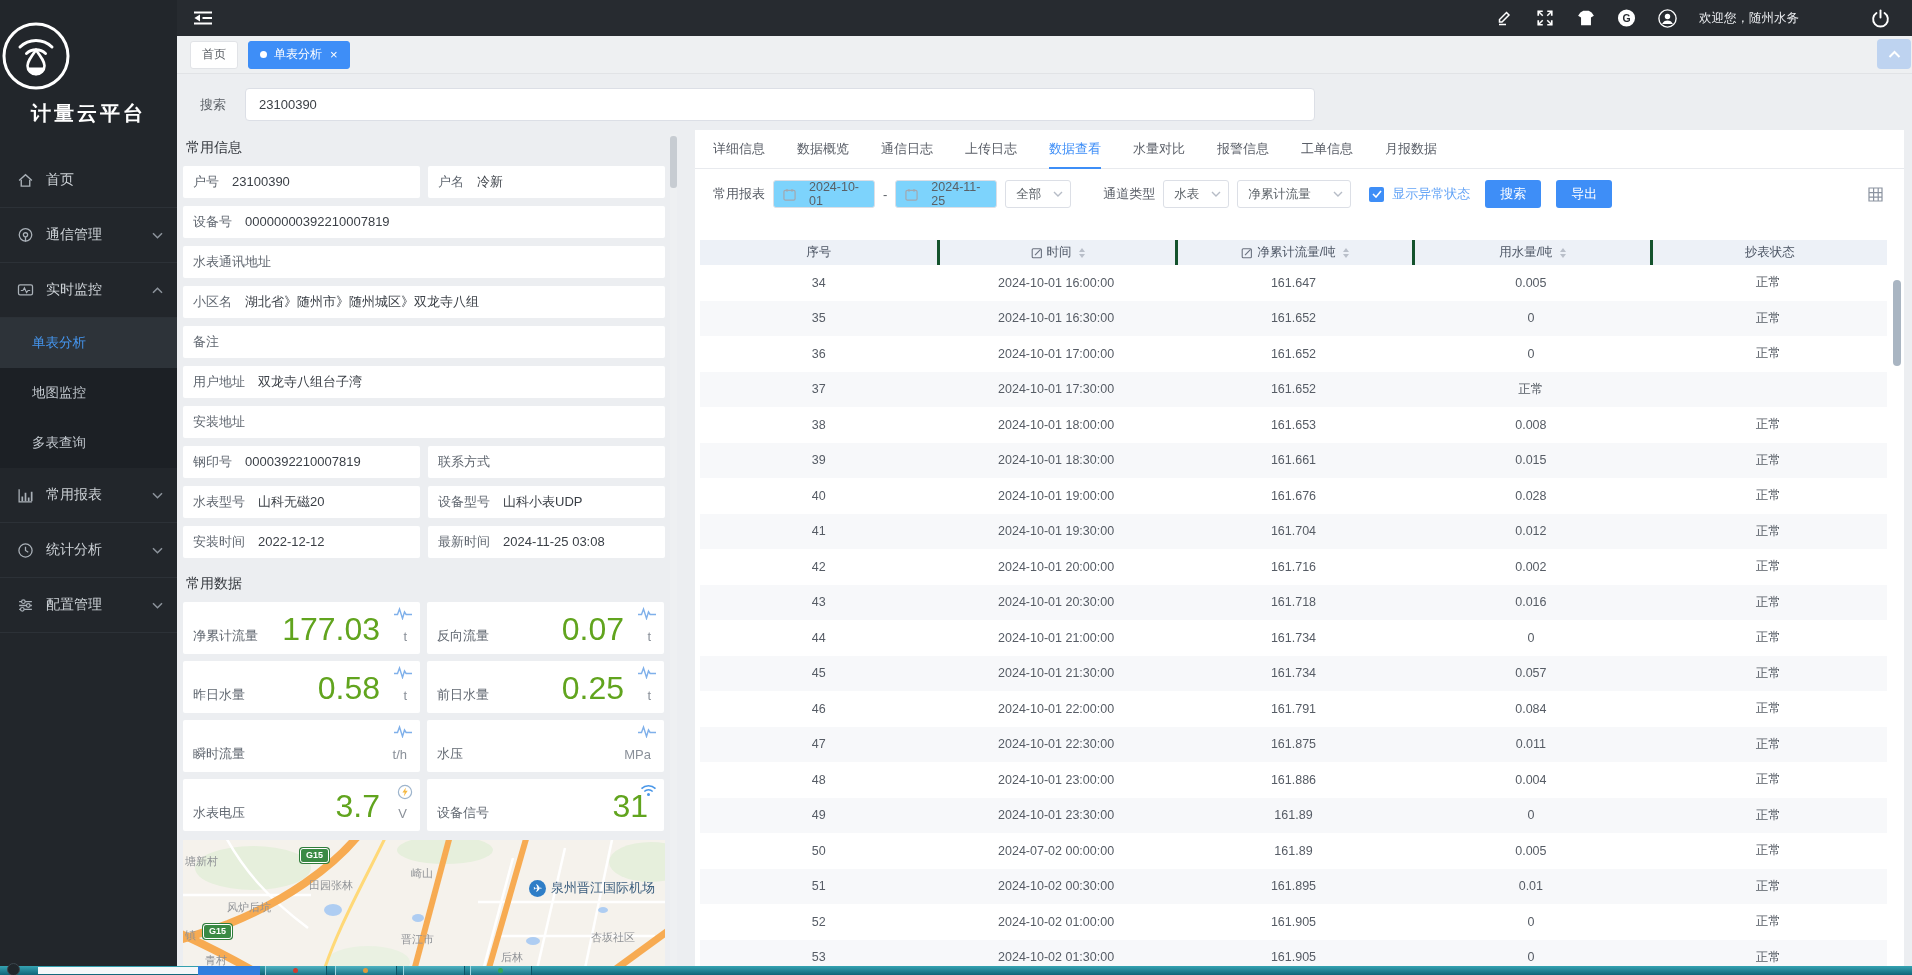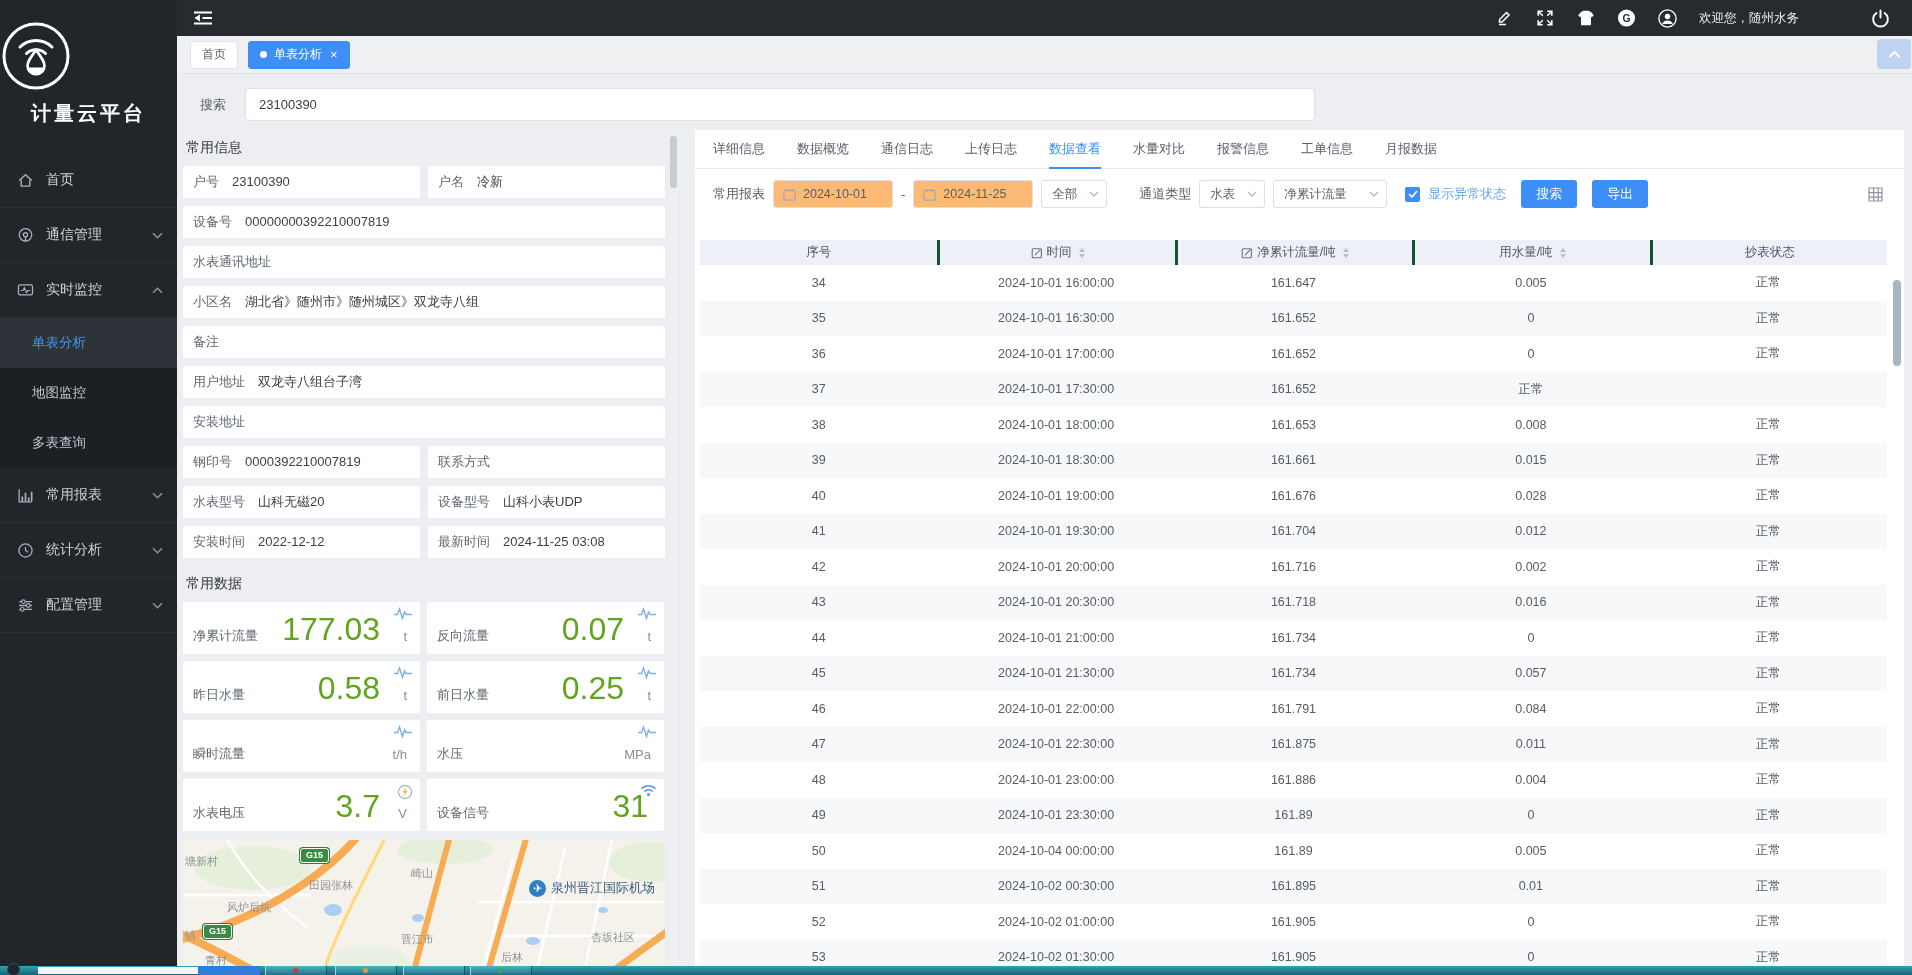--- a/index.html
+++ b/index.html
@@ -70,21 +70,21 @@
 
   
   #right-panel{position:absolute;left:695px;right:8px;top:130px;bottom:9px;background:#fff;overflow:hidden;}
   .dtabs{height:38px;border-bottom:1px solid #e8eaee;display:flex;align-items:center;gap:32px;padding-left:18px;}
   .dtab{font-size:13px;color:#585d66;position:relative;height:100%;display:flex;align-items:center;cursor:pointer;white-space:nowrap;}
   .dtab.active{color:#3e8ef7;}
   .dtab.active::after{content:"";position:absolute;left:0;right:0;bottom:-1px;height:2px;background:#3e8ef7;}
   .filterbar{height:50px;display:flex;align-items:center;padding-left:18px;gap:8px;position:relative;}
   .fb-label{font-size:13px;color:#585d66;}
   .fb-label.channel{margin-left:24px;}
-  .date-box{width:120px;height:28px;border:1px solid #dcdfe6;border-radius:3px;background:#fdba74;display:flex;align-items:center;gap:7px;padding:0 9px;box-sizing:border-box;font-size:12.5px;color:#5a6066;cursor:pointer;}
+  .date-box{width:102px;height:28px;border:1px solid #dcdfe6;border-radius:3px;background:#7dd3fc;display:flex;align-items:center;gap:13px;padding:0 9px;box-sizing:border-box;font-size:12.5px;color:#5a6066;cursor:pointer;}
   .sel{height:28px;border:1px solid #dcdfe6;border-radius:3px;background:#fff;display:flex;align-items:center;justify-content:space-between;padding:0 7px 0 10px;box-sizing:border-box;font-size:12.5px;color:#5a6066;cursor:pointer;}
   .sel.w66{width:66px;}
   .sel.w112{width:114px;}
   .dash{color:#5a6066;font-size:13px;}
   .cbx{width:15px;height:15px;background:#3e8ef7;border-radius:2px;display:flex;align-items:center;justify-content:center;margin-left:10px;cursor:pointer;}
   .abn{font-size:13px;color:#64a4f6;}
   .btn{height:28px;padding:0 15px;background:#3e8ef7;color:#fff;border:none;border-radius:3px;font-size:13px;margin-left:7px;cursor:pointer;font-family:inherit;}
   .grid-ic{position:absolute;right:21px;top:18px;color:#8b93a0;cursor:pointer;}
 
   
@@ -655,21 +655,21 @@
       </div>
       <div class="tr body stripe">
         <div class="td">49</div>
         <div class="td">2024-10-01 23:30:00</div>
         <div class="td">161.89</div>
         <div class="td">0</div>
         <div class="td">正常</div>
       </div>
       <div class="tr body">
         <div class="td">50</div>
-        <div class="td">2024-10-04 00:00:00</div>
+        <div class="td">2024-07-02 00:00:00</div>
         <div class="td">161.89</div>
         <div class="td">0.005</div>
         <div class="td">正常</div>
       </div>
       <div class="tr body stripe">
         <div class="td">51</div>
         <div class="td">2024-10-02 00:30:00</div>
         <div class="td">161.895</div>
         <div class="td">0.01</div>
         <div class="td">正常</div>

